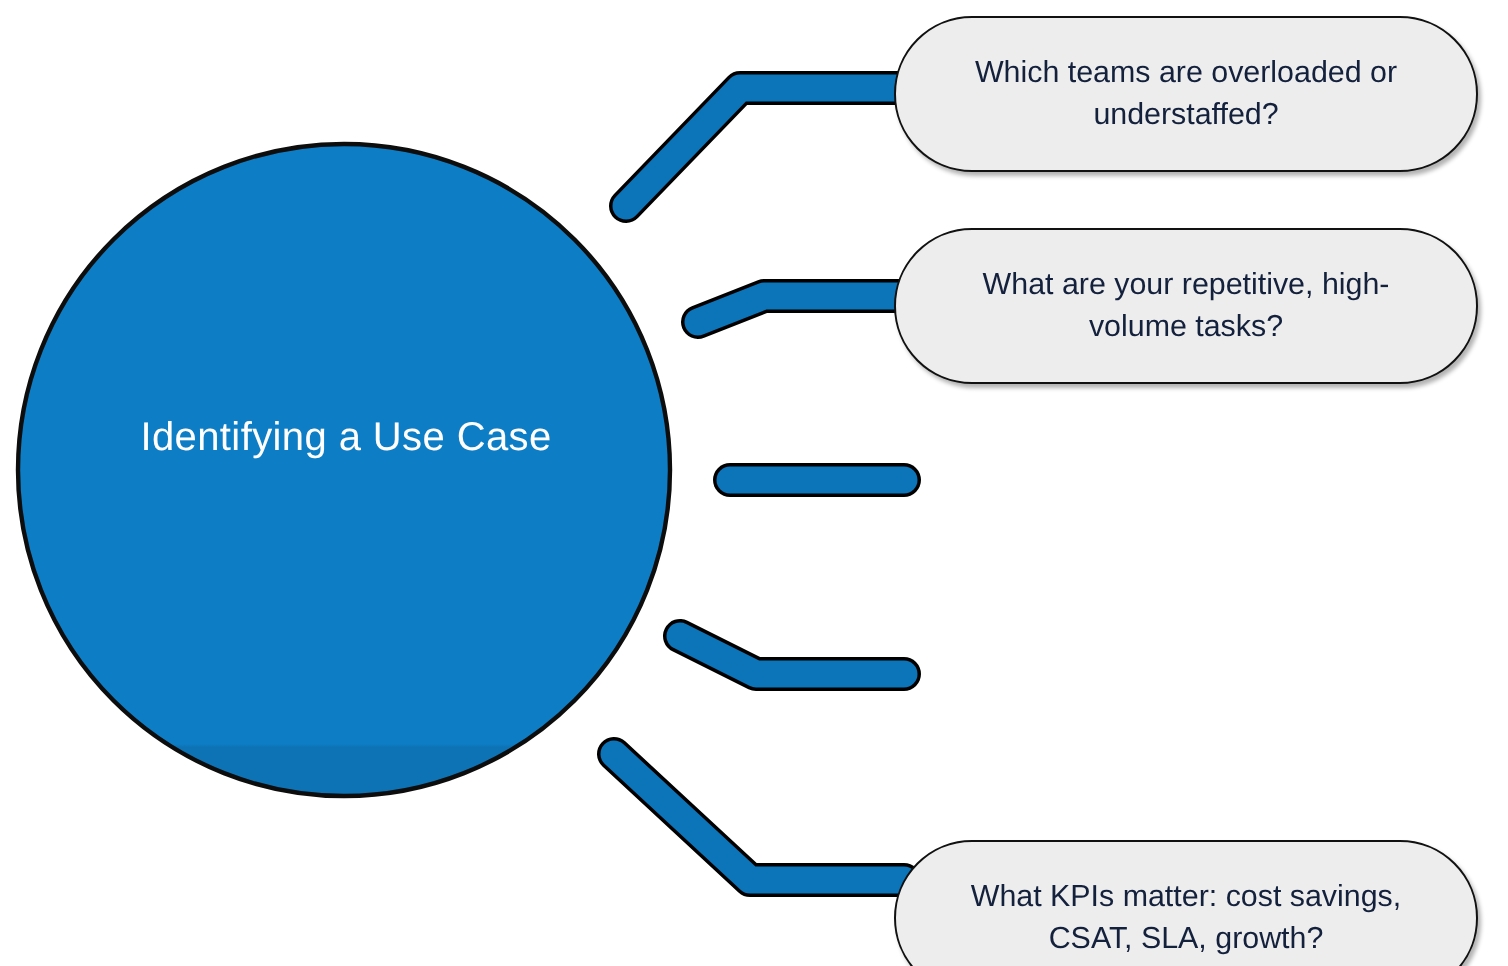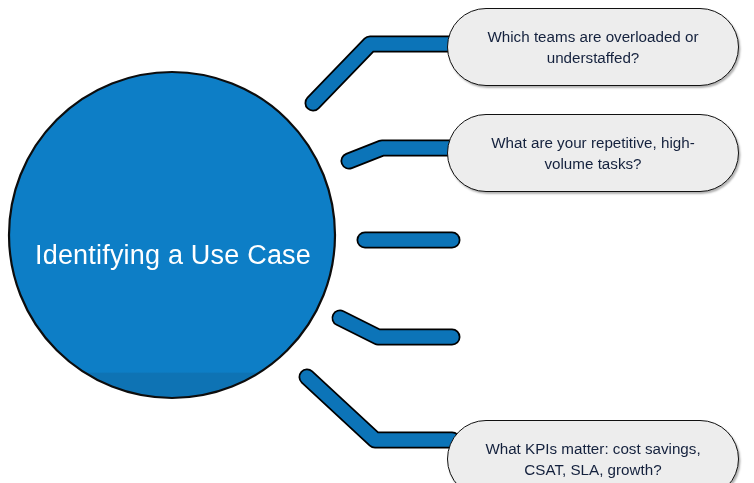--- a/index.html
+++ b/index.html
@@ -29,27 +29,26 @@
 
   
   .hub-label {
     position: absolute;
     left: 8px;
     top: 205px;
     width: 330px;
     text-align: center;
     color: #ffffff;
     font-family: "Liberation Sans", sans-serif;
-    font-size: 27px;
+    font-size: 20px;
     font-weight: 400;
     letter-spacing: 0.2px;
     line-height: 28px;
     white-space: nowrap;
     pointer-events: none;
-    margin-top: 36px;
   }
 
   
   .callout {
     position: absolute;
     box-sizing: border-box;
     left: 447px;
     width: 292px;
     height: 78px;
     background: #EDEDED;

